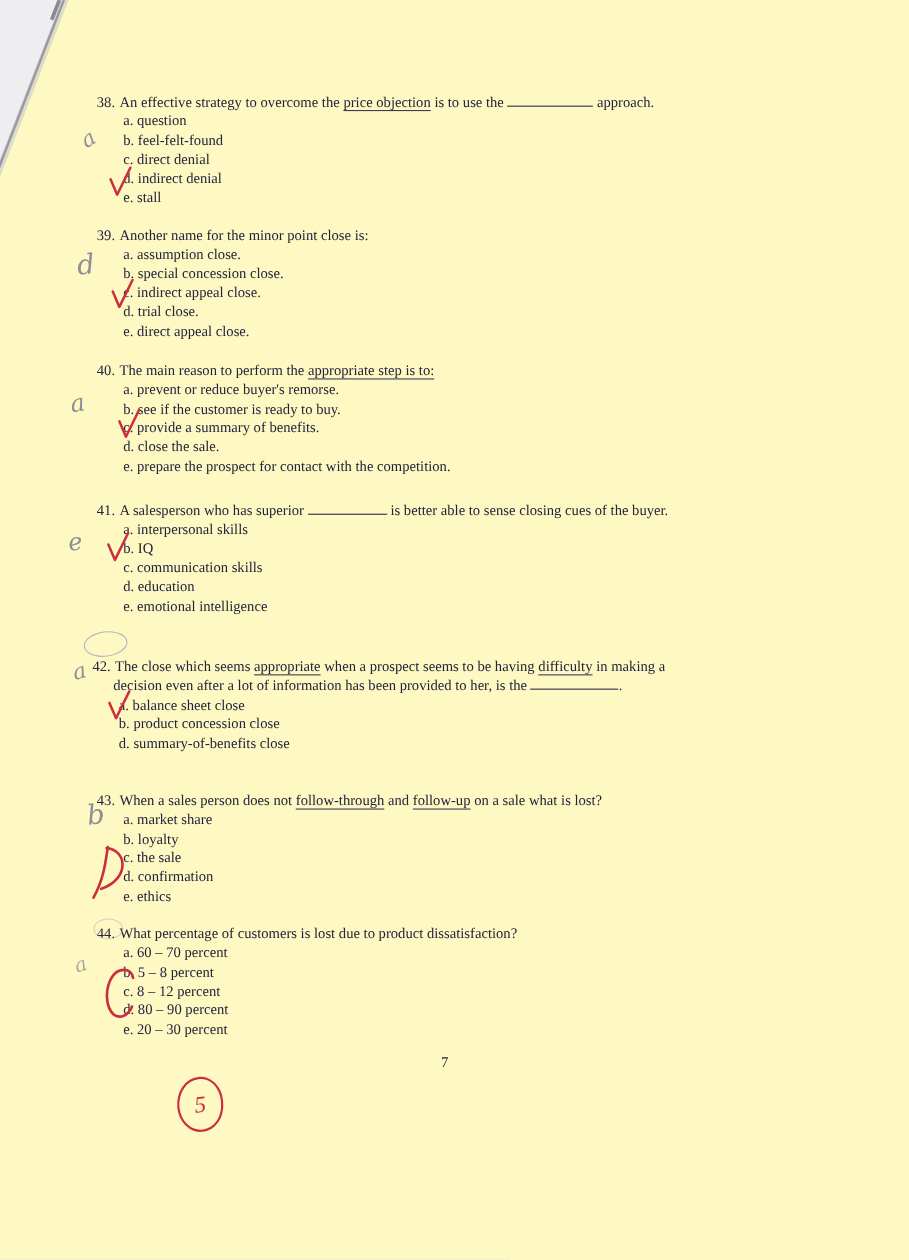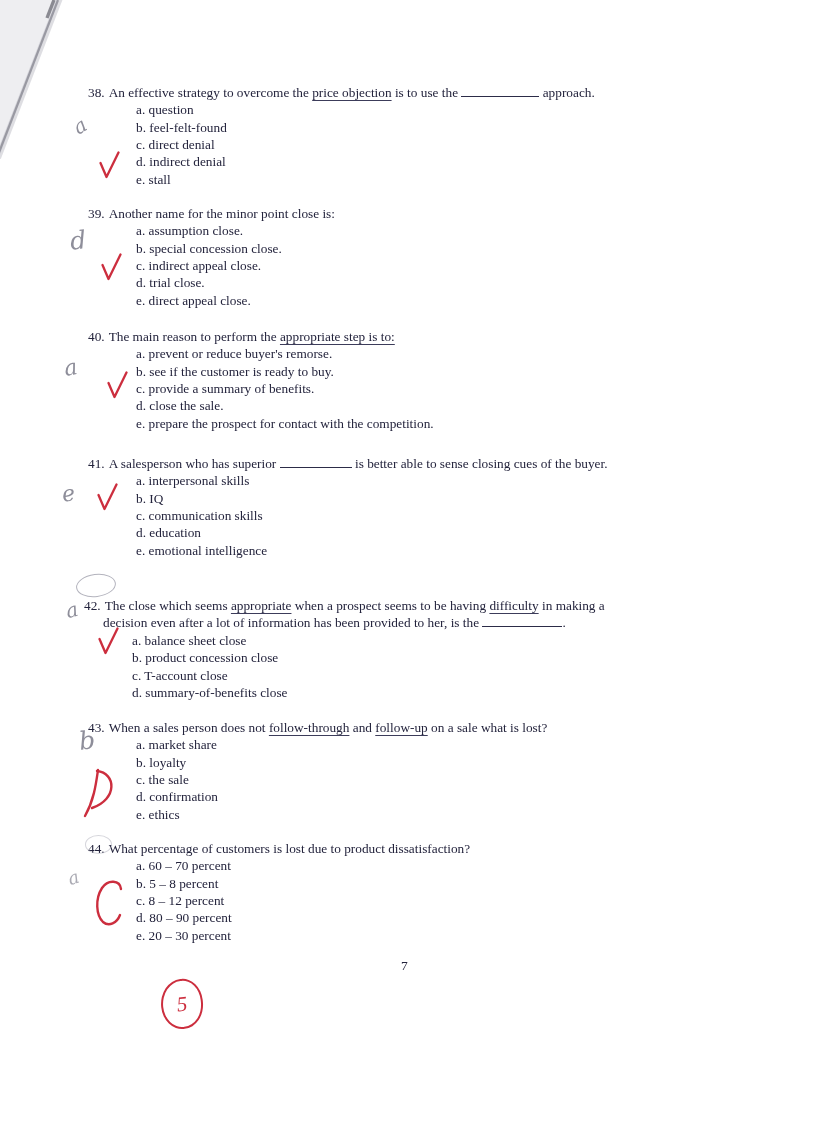--- a/index.html
+++ b/index.html
@@ -1,26 +1,26 @@
 <!DOCTYPE html>
 <html><head>
 <meta charset="utf-8">
 <style>
   html,body{margin:0;padding:0;background:#e9e9ec;}
   .scan{
     position:relative;width:826px;height:1145px;margin:0 auto;
-    background:#ffffff;overflow:hidden;
+    background:#fef9c3;overflow:hidden;
     font-family:"Liberation Serif","DejaVu Serif",serif;
     font-size:13.3px;color:#23233c;
   }
   .q{position:absolute;left:88px;}
   .stem{line-height:17.4px;white-space:nowrap;}
   .stem2{line-height:17.4px;white-space:nowrap;padding-left:19px;}
   .qnum{padding-right:4px;}
-  .opts{margin-left:48px;margin-top:0;}
+  .opts{margin-left:24px;margin-top:0;}
   .option{line-height:17.35px;white-space:nowrap;}
   .u{text-decoration:underline;text-decoration-thickness:1px;text-underline-offset:2.5px;text-decoration-color:#3c3c5a;}
   .blank{display:inline-block;border-bottom:1.1px solid #2c2c48;height:12px;vertical-align:baseline;}
   .pencil{
     position:absolute;color:#8e8e9a;
     font-family:"DejaVu Serif",serif;font-style:italic;
     pointer-events:none;
   }
   .pencil-circle{position:absolute;border:1.4px solid #b3b3bd;border-radius:50%;}
   .redmark{position:absolute;}
@@ -88,21 +88,20 @@
         <div class="option"><span>e. </span><span>emotional intelligence</span></div>
       </div>
   </div>
 
   <div class="q" style="top:597px;left:84px">
     <div class="stem"><span class="qnum">42.</span><span><span>The close which seems </span><span class="u">appropriate</span><span> when a prospect seems to be having </span><span class="u">difficulty</span><span> in making a</span></span></div>
     <div class="stem2"><span>decision even after a lot of information has been provided to her, is the </span><span class="blank" style="width: 80px;"></span><span>.</span></div>
     <div class="opts" style="">
         <div class="option"><span>a. </span><span>balance sheet close</span></div>
         <div class="option"><span>b. </span><span>product concession close</span></div>
-        <div class="option"><span>c. </span><span>T-account close</span></div>
         <div class="option"><span>d. </span><span>summary-of-benefits close</span></div>
       </div>
   </div>
 
   <div class="q" style="top:719px">
     <div class="stem"><span class="qnum">43.</span><span><span>When a sales person does not </span><span class="u">follow-through</span><span> and </span><span class="u">follow-up</span><span> on a sale what is lost?</span></span></div>
     <div class="opts">
         <div class="option"><span>a. </span><span>market share</span></div>
         <div class="option"><span>b. </span><span>loyalty</span></div>
         <div class="option"><span>c. </span><span>the sale</span></div>

